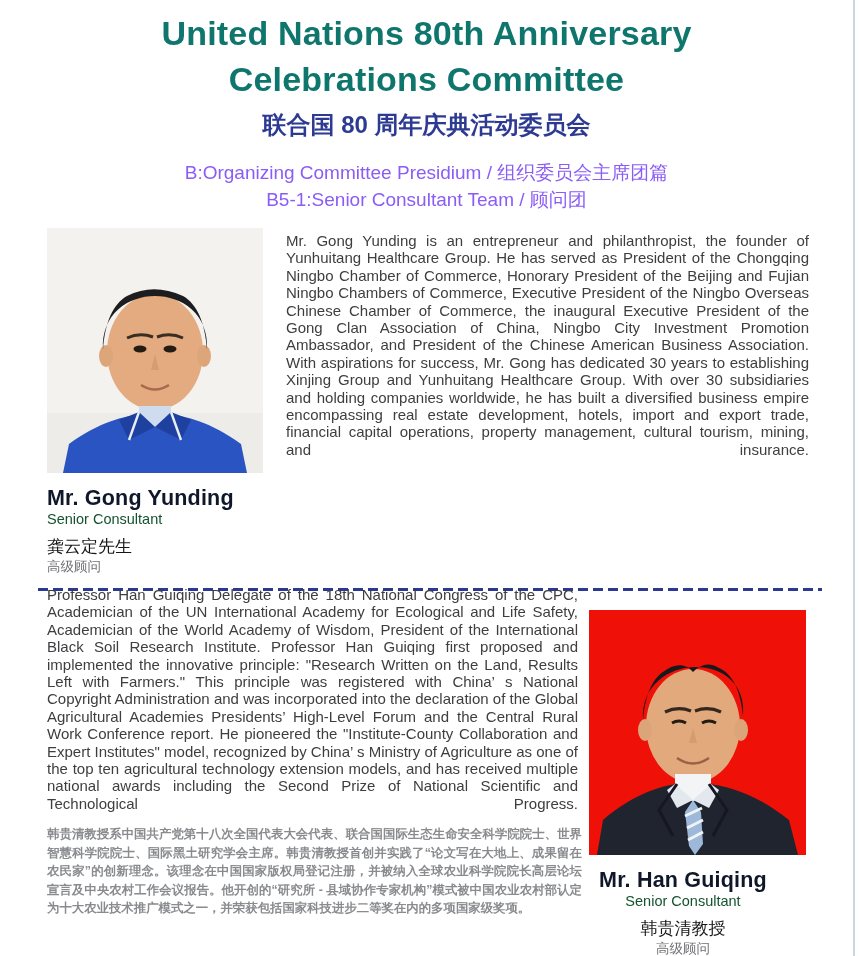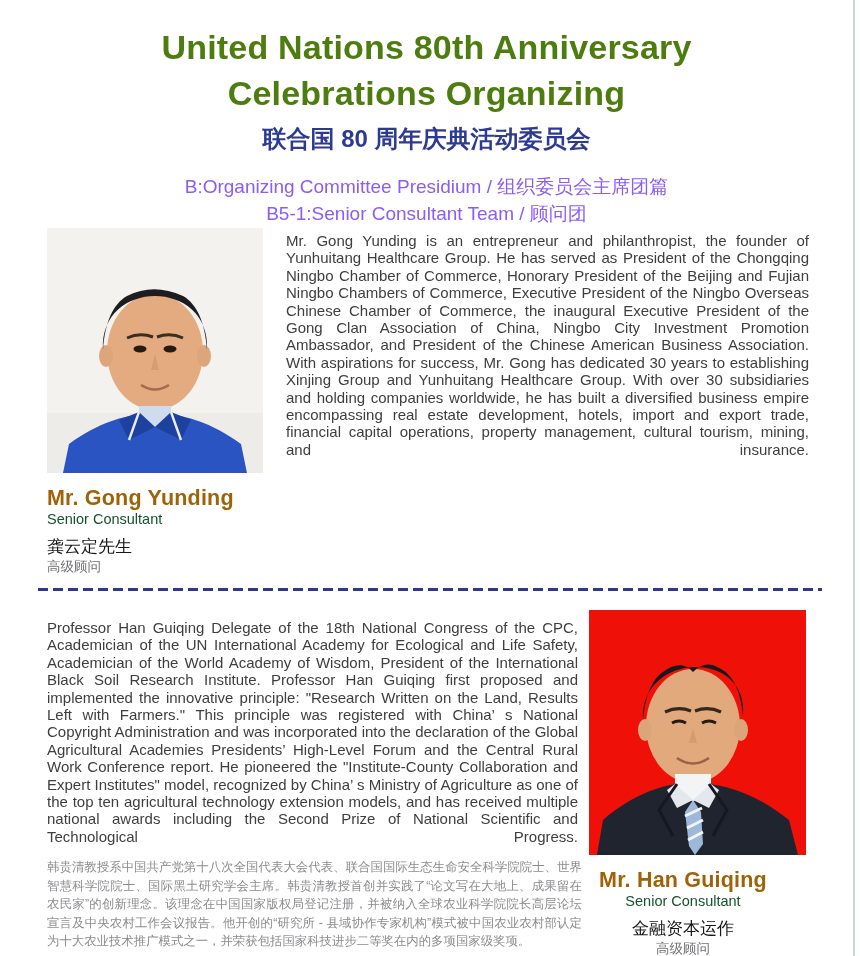--- a/index.html
+++ b/index.html
@@ -5,65 +5,65 @@
   html,body{margin:0;padding:0;}
   body{
     width:860px;height:956px;background:#ffffff;position:relative;overflow:hidden;
     font-family:"Liberation Sans",sans-serif;
     -webkit-font-smoothing:antialiased;
   }
   .edge-line{position:absolute;left:853px;top:0;width:2px;height:956px;background:#ccd6e0;}
 
   
   .page-header{position:absolute;top:0;left:0;width:853px;text-align:center;}
-  .title-en{margin-top:24px;font-size:34px;line-height:46px;font-weight:bold;color:#4d7c0f;letter-spacing:0.2px;}
+  .title-en{margin-top:10px;font-size:34px;line-height:46px;font-weight:bold;color:#0f766e;letter-spacing:0.2px;}
   .title-cn{font-size:24px;line-height:46px;font-weight:bold;color:#2c3a92;}
   .subtitle{margin-top:11px;font-size:19px;line-height:27px;font-weight:normal;color:#8b5cf6;}
 
   
   .portrait-gong{position:absolute;left:47px;top:228px;width:216px;height:245px;}
   .bio-gong{position:absolute;left:286px;top:232px;width:523px;}
   .bio-en{
     font-size:15px;line-height:17.4px;color:#3e3e41;
     text-align:justify;text-align-last:justify;margin:0;
   }
   .bio-cn-1{
     margin:12px 0 0 0;font-size:13.5px;line-height:17.7px;color:#77787b;text-align:justify;
   }
   .namecard{position:absolute;}
   .namecard-gong{left:47px;top:486px;width:232px;text-align:left;}
   .namecard-han{left:560px;top:868px;width:246px;text-align:center;}
-  .pname{font-size:21.5px;line-height:24px;font-weight:bold;color:#a16207;letter-spacing:0.2px;}
+  .pname{font-size:21.5px;line-height:24px;font-weight:bold;color:#0f172a;letter-spacing:0.2px;}
   .prole{margin-top:1px;font-size:14.5px;line-height:17px;color:#14532d;}
   .pname-cn{margin-top:9px;font-size:17px;line-height:20px;font-weight:normal;color:#161616;}
   .prole-cn{margin-top:2px;font-size:13.5px;line-height:16px;color:#6e6f72;}
 
   
   .divider{
     position:absolute;left:38px;top:588px;width:784px;height:3px;
     background:repeating-linear-gradient(90deg,#2b3990 0 10px,transparent 10px 15px);
   }
 
   
-  .bio-han{position:absolute;left:47px;top:619px;width:531px;}
+  .bio-han{position:absolute;left:47px;top:586px;width:531px;}
   .bio-cn-2{
-    margin:13px 0 0 0;width:535px;font-size:12.4px;line-height:18.4px;color:#8a8b8e;text-align:justify;
+    margin:13px 0 0 0;width:535px;font-size:12.4px;line-height:18.4px;color:#8a8b8e;text-align:justify;font-weight:bold;
   }
   .portrait-han{position:absolute;left:589px;top:610px;width:217px;height:245px;}
   .portrait svg{display:block;width:100%;height:100%;}
 </style>
 </head>
 <body>
 
 <div class="edge-line"></div>
 
 <header class="page-header">
   <div class="title-en">
     <div>United Nations 80th Anniversary</div>
-    <div>Celebrations Organizing</div>
+    <div>Celebrations Committee</div>
   </div>
   <div class="title-cn">联合国 80 周年庆典活动委员会</div>
   <div class="subtitle">
     <div>B:Organizing Committee Presidium / 组织委员会主席团篇</div>
     <div>B5-1:Senior Consultant Team / 顾问团</div>
   </div>
 </header>
 
 <div class="portrait portrait-gong">
   <svg viewBox="0 0 216 245" xmlns="http://www.w3.org/2000/svg">
@@ -148,15 +148,15 @@
     <path d="M96,206 L113,198 M98,218 L114,210 M99,230 L114,222" stroke="#eef3f8" stroke-width="3" fill="none"></path>
 
     <path d="M88,174 L70,200 L84,226" stroke="#151823" stroke-width="3" fill="none"></path>
     <path d="M120,174 L138,200 L124,226" stroke="#151823" stroke-width="3" fill="none"></path>
   </svg>
 </div>
 
 <div class="namecard namecard-han">
   <div class="pname">Mr. Han Guiqing</div>
   <div class="prole">Senior Consultant</div>
-  <div class="pname-cn">金融资本运作</div>
+  <div class="pname-cn">韩贵清教授</div>
   <div class="prole-cn">高级顾问</div>
 </div>
 
 </body></html>

